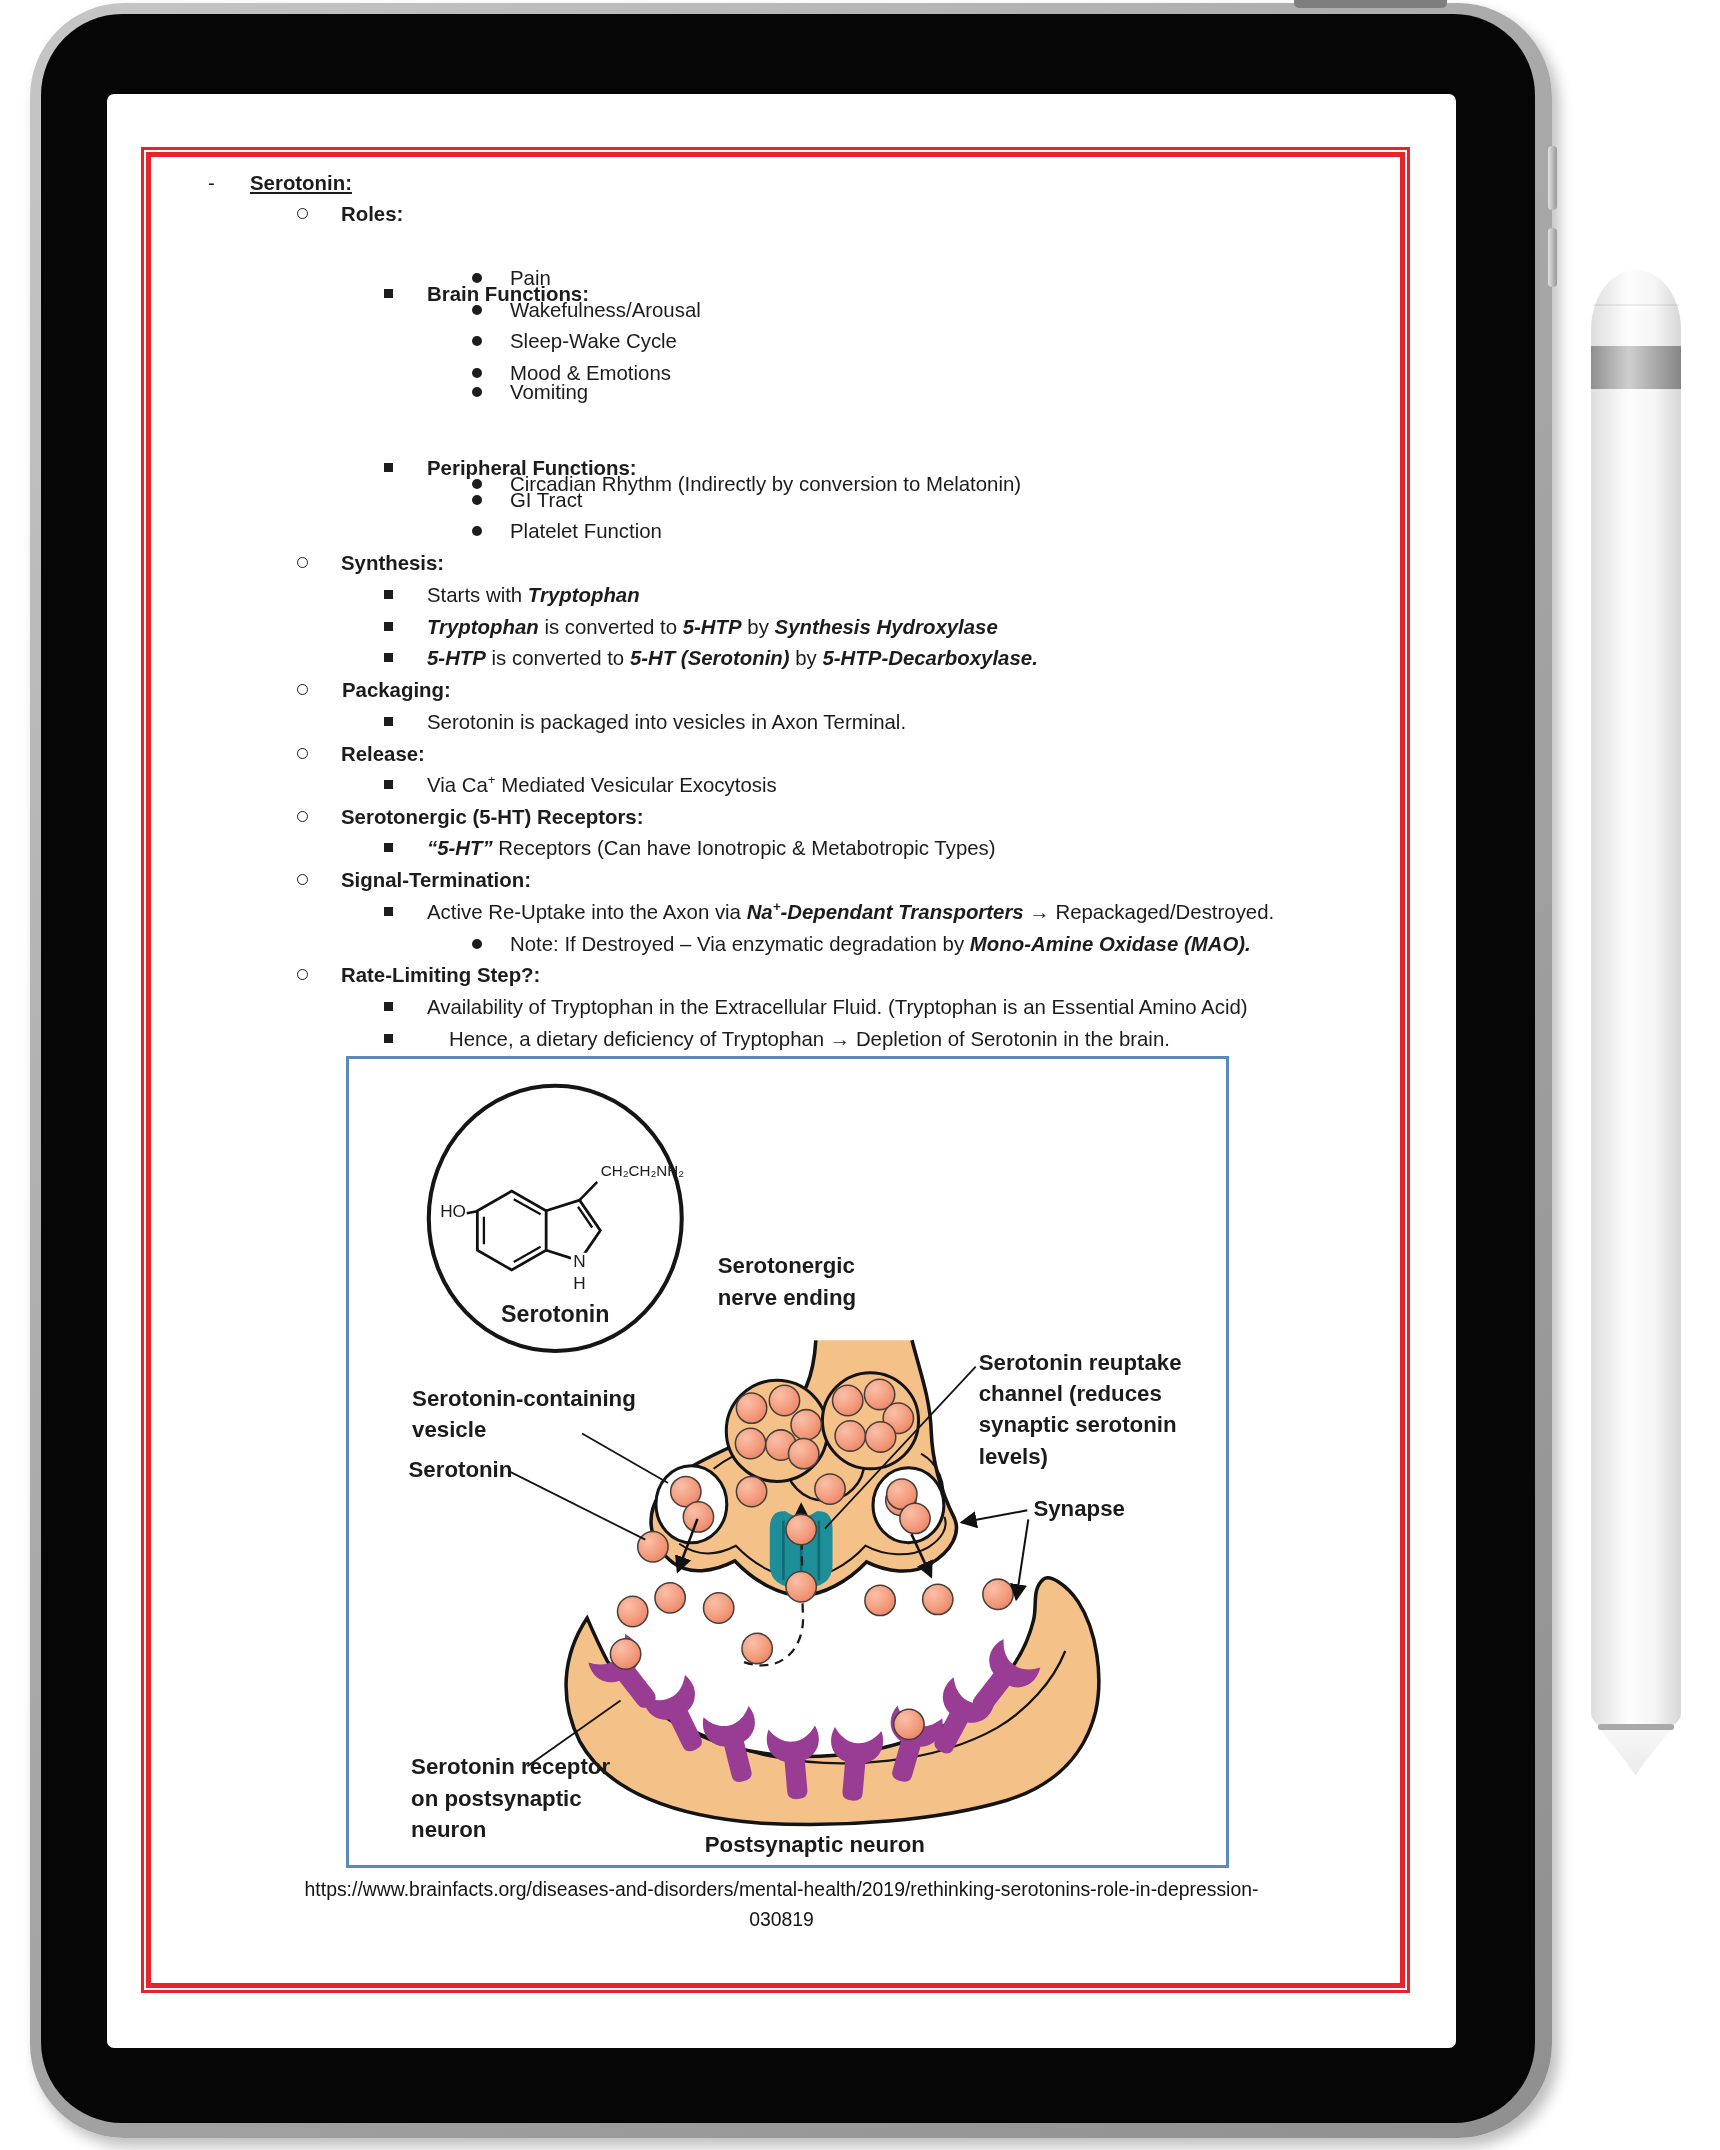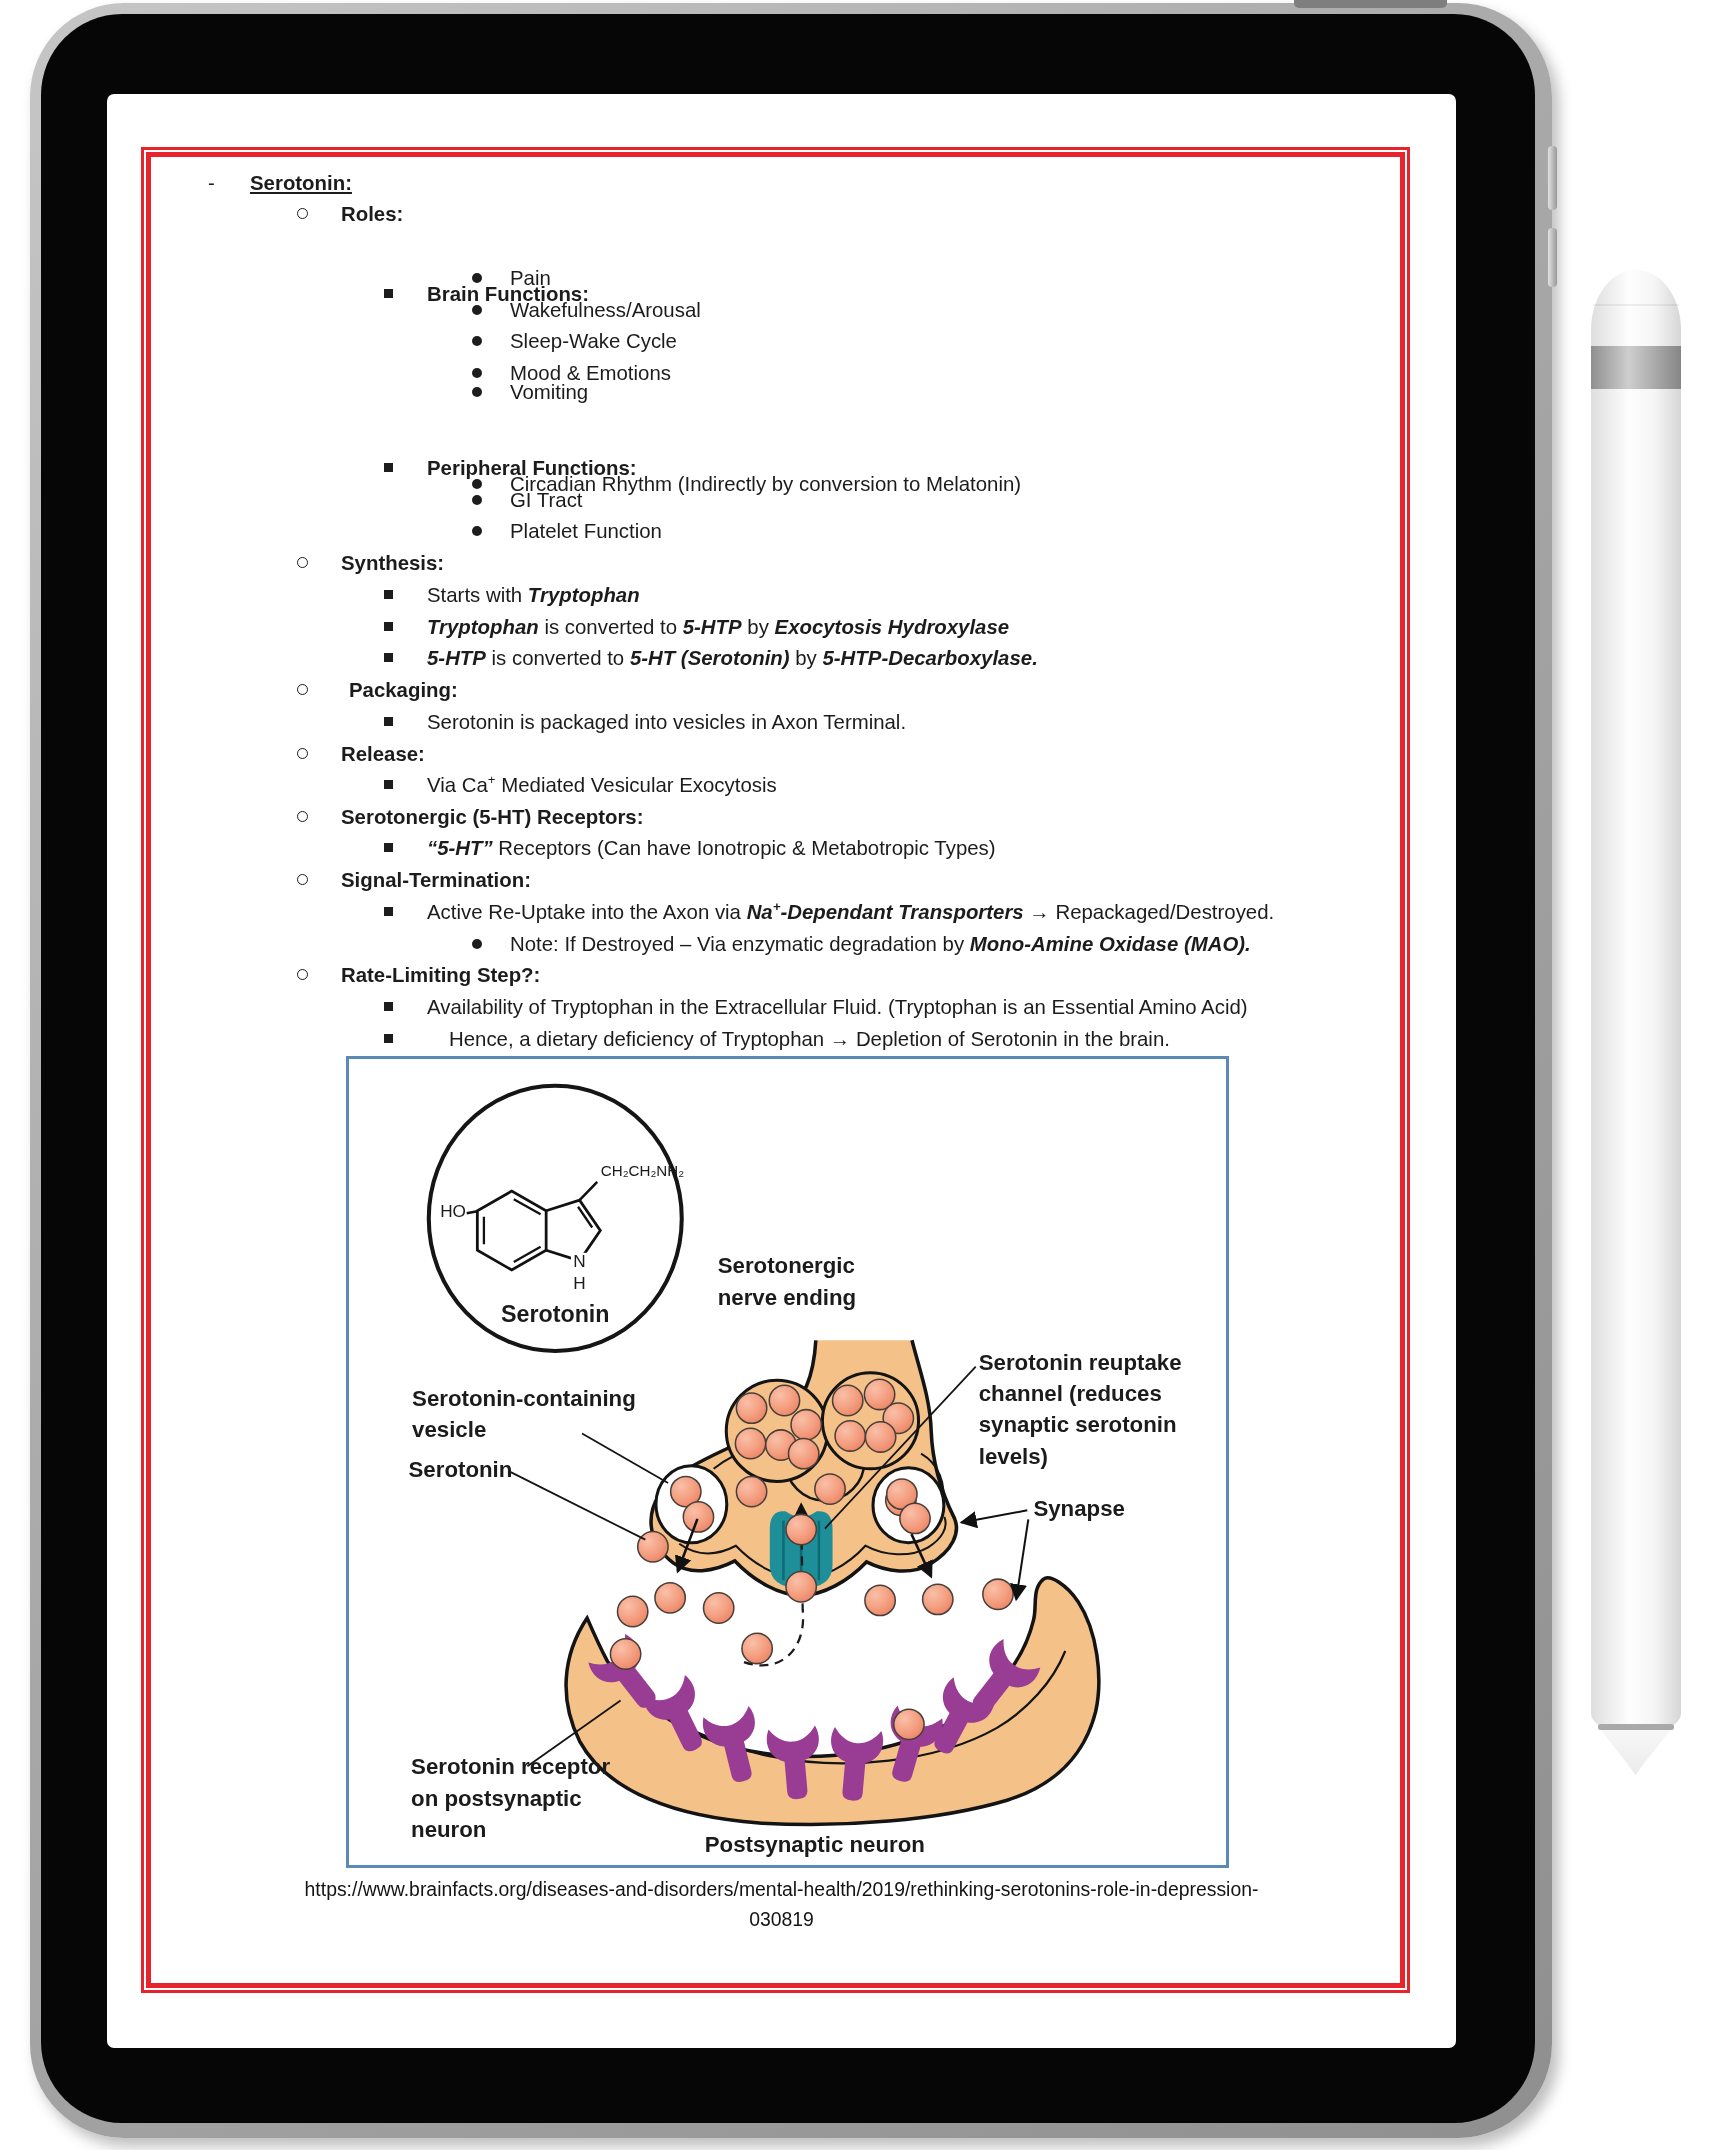--- a/index.html
+++ b/index.html
@@ -137,29 +137,29 @@
       <div class="oline" style="top: 547px;">
         <span class="mk mk1" style="left: 297px;"></span>
         <span class="otext" style="left: 341px;"><span class="seg-b">Synthesis:</span></span>
       </div>
       <div class="oline" style="top: 579px;">
         <span class="mk mk2" style="left: 384px;"></span>
         <span class="otext" style="left: 427px;"><span>Starts with </span><span class="seg-bi">Tryptophan</span></span>
       </div>
       <div class="oline" style="top: 611px;">
         <span class="mk mk2" style="left: 384px;"></span>
-        <span class="otext" style="left: 427px;"><span class="seg-bi">Tryptophan</span><span> is converted to </span><span class="seg-bi">5-HTP</span><span> by </span><span class="seg-bi">Exocytosis Hydroxylase</span></span>
+        <span class="otext" style="left: 427px;"><span class="seg-bi">Tryptophan</span><span> is converted to </span><span class="seg-bi">5-HTP</span><span> by </span><span class="seg-bi">Synthesis Hydroxylase</span></span>
       </div>
       <div class="oline" style="top: 642px;">
         <span class="mk mk2" style="left: 384px;"></span>
         <span class="otext" style="left: 427px;"><span class="seg-bi">5-HTP</span><span> is converted to </span><span class="seg-bi">5-HT (Serotonin)</span><span> by </span><span class="seg-bi">5-HTP-Decarboxylase.</span></span>
       </div>
       <div class="oline" style="top: 674px;">
         <span class="mk mk1" style="left: 297px;"></span>
-        <span class="otext" style="left: 349px;"><span class="seg-b">Packaging:</span></span>
+        <span class="otext" style="left: 342px;"><span class="seg-b">Packaging:</span></span>
       </div>
       <div class="oline" style="top: 706px;">
         <span class="mk mk2" style="left: 384px;"></span>
         <span class="otext" style="left: 427px;"><span>Serotonin is packaged into vesicles in Axon Terminal.</span></span>
       </div>
       <div class="oline" style="top: 738px;">
         <span class="mk mk1" style="left: 297px;"></span>
         <span class="otext" style="left: 341px;"><span class="seg-b">Release:</span></span>
       </div>
       <div class="oline" style="top: 769px;">

